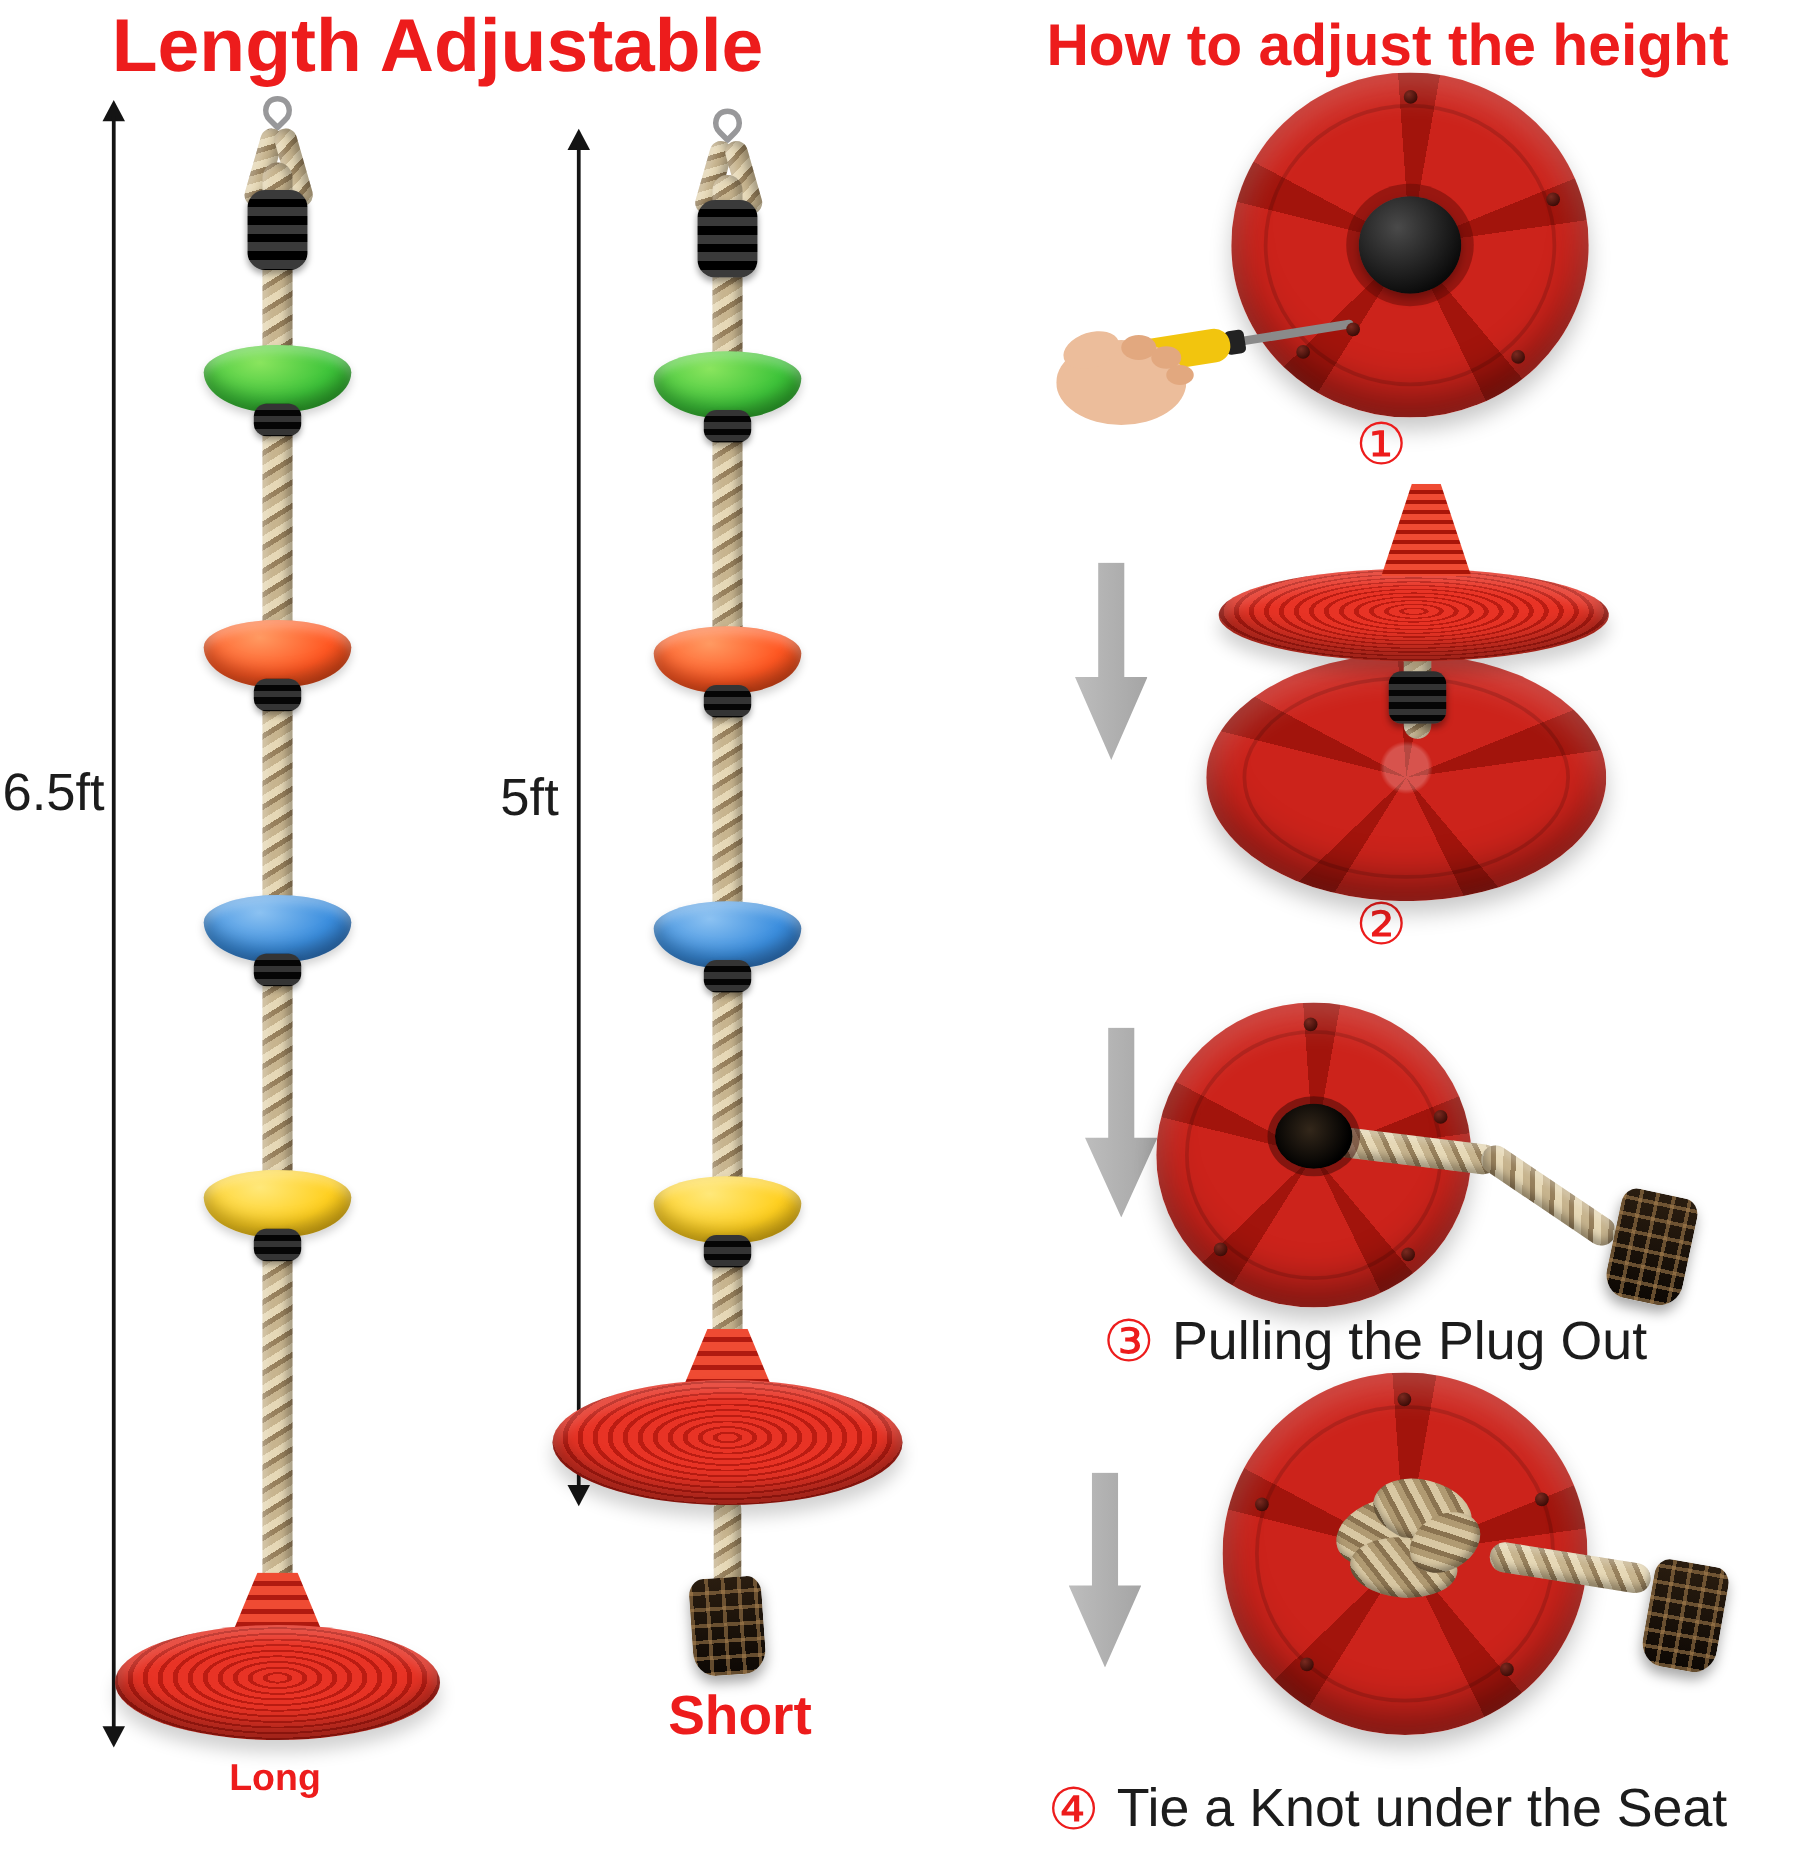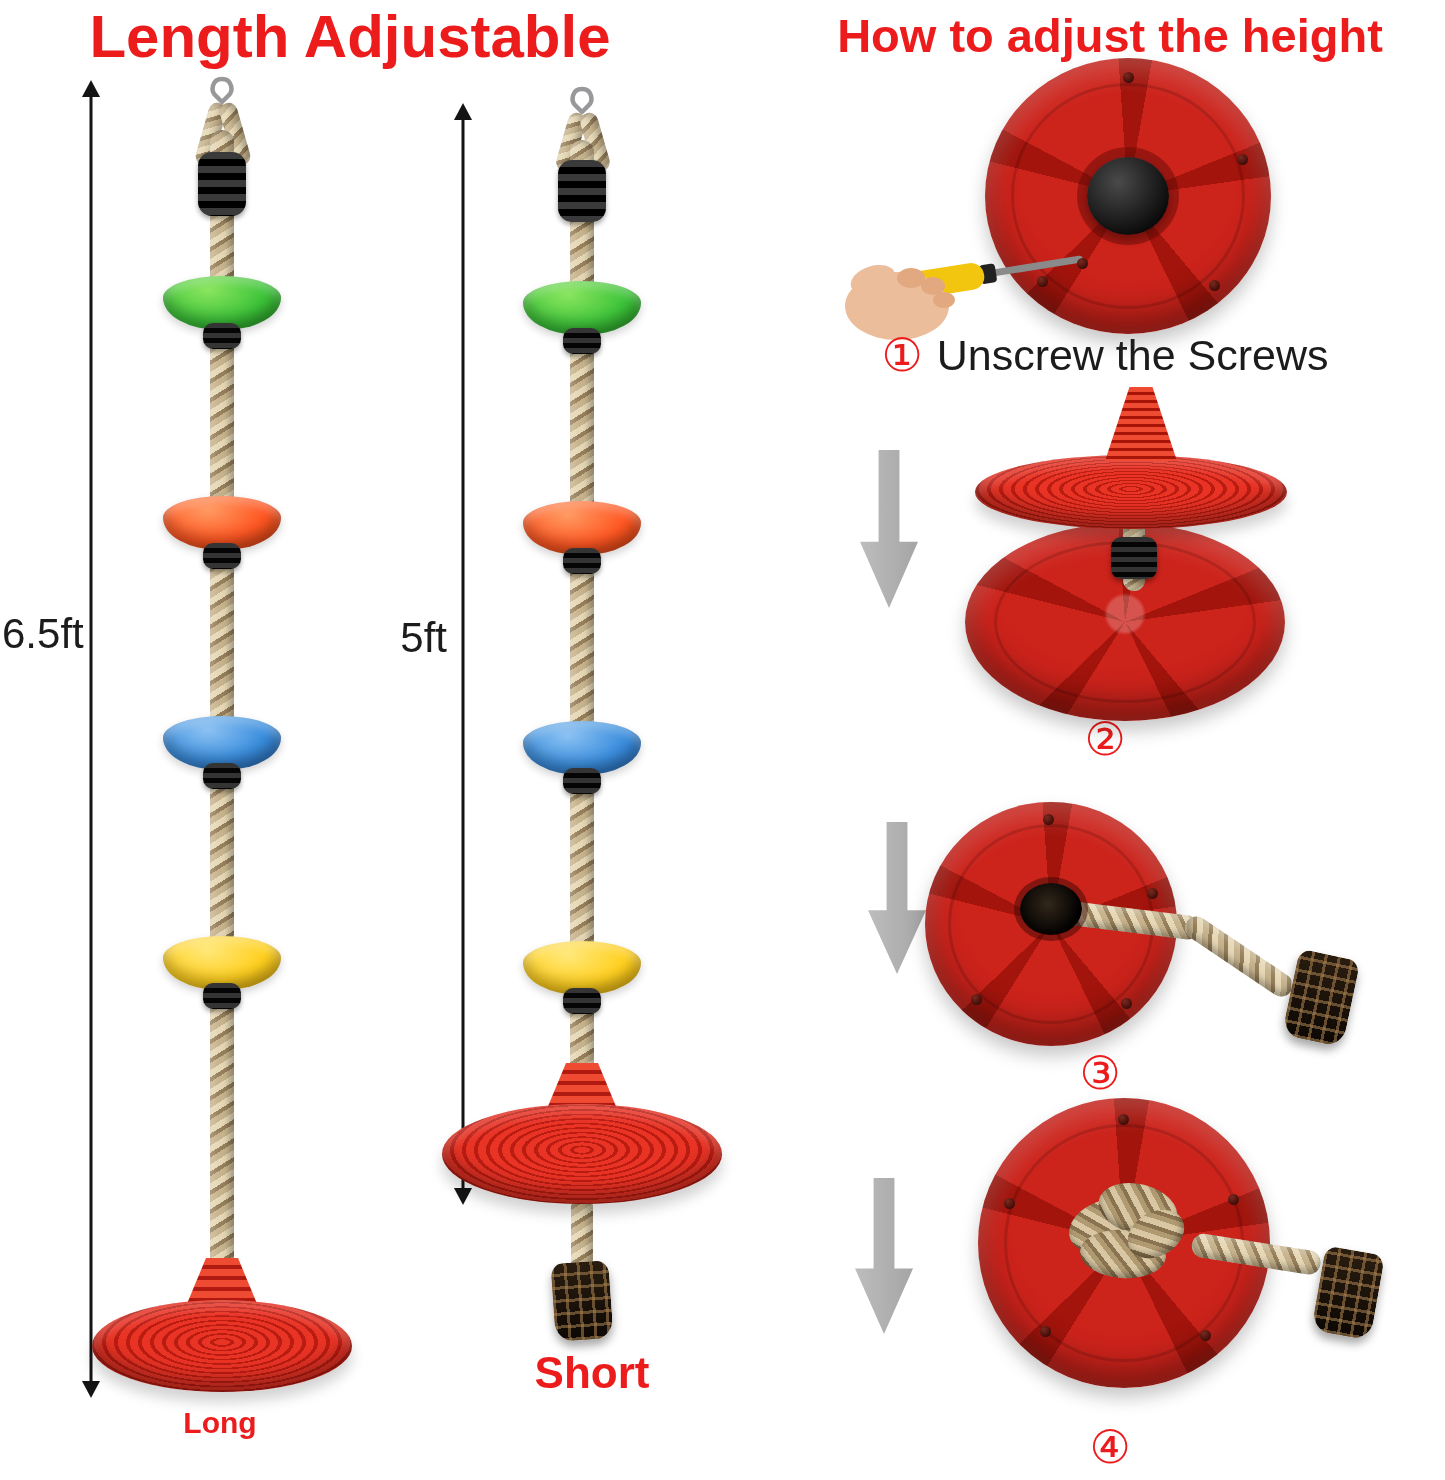--- a/index.html
+++ b/index.html
@@ -176,21 +176,20 @@
       <rect x="64" y="42" width="76" height="27" rx="13" fill="#f2c50e"></rect>
     </g>
     <ellipse cx="52" cy="84" rx="52" ry="34" fill="#ecbd9b"></ellipse>
     <ellipse cx="28" cy="58" rx="23" ry="14" fill="#ecbd9b" transform="rotate(-18 28 58)"></ellipse>
     <ellipse cx="66" cy="56" rx="14" ry="10" fill="#e2a87f"></ellipse>
     <ellipse cx="88" cy="64" rx="12" ry="9" fill="#e2a87f"></ellipse>
     <ellipse cx="99" cy="78" rx="11" ry="8" fill="#e2a87f"></ellipse>
   </svg>
   <div class="abs caption" style="left:840px; top:328px; width:530px;">
     <span class="num">①</span>
-    <span class="txt">Unscrew the Screws</span>
   </div>
 
   <div class="arrow-down" style="left:860px; top:450px; width:58px; height:158px;"></div>
 
   <div class="abs" style="left:955px; top:385px; width:360px; height:330px;">
     <div class="disc-bottom" style="left:10px; top:138px; width:320px; height:198px; z-index:1;"></div>
     <div class="rope-v" style="left:168px; top:128px; width:22px; height:78px; z-index:2;"></div>
     <div class="clamp" style="left:156px; top:152px; width:46px; height:42px; z-index:3;"></div>
     <div class="dish" style="left:20px; top:70px; width:312px; height:74px; z-index:4;"></div>
     <div class="cone thread" style="left:150px; top:2px; width:72px; height:74px; z-index:5;"></div>
@@ -208,20 +207,21 @@
       <div class="screw" style="left:222px; top:86px;"></div>
       <div class="screw" style="left:196px; top:196px;"></div>
       <div class="screw" style="left:46px;  top:192px;"></div>
     </div>
     <div class="rope-h" style="left:140px; top:106px; width:155px; height:24px; transform:rotate(7deg);"></div>
     <div class="rope-h" style="left:282px; top:118px; width:125px; height:23px; transform:rotate(34deg);"></div>
     <div class="plug" style="left:385px; top:162px; width:62px; height:88px; transform:rotate(12deg);"></div>
   </div>
   <div class="abs caption" style="left:835px; top:1046px; width:530px;">
     <span class="num">③</span>
+    <span class="txt">Pulling the Plug Out</span>
   </div>
 
   <div class="arrow-down" style="left:855px; top:1178px; width:58px; height:156px;"></div>
 
   <div class="abs" style="left:930px; top:1092px; width:500px; height:316px;">
     <div class="disc-bottom" style="left:48px; top:6px; width:292px; height:290px;">
       <div class="screw" style="left:140px; top:16px;"></div>
       <div class="screw" style="left:250px; top:96px;"></div>
       <div class="screw" style="left:222px; top:232px;"></div>
       <div class="screw" style="left:62px;  top:228px;"></div>
@@ -229,15 +229,16 @@
     </div>
     <div class="rope-h" style="left:262px; top:140px; width:130px; height:24px; transform:rotate(9deg); z-index:1;"></div>
     <div class="knot-bit" style="left:138px; top:108px; width:78px; height:52px; transform:rotate(-18deg); z-index:2;"></div>
     <div class="knot-bit" style="left:168px; top:92px; width:80px; height:50px; transform:rotate(14deg); z-index:2;"></div>
     <div class="knot-bit" style="left:150px; top:138px; width:86px; height:48px; transform:rotate(4deg); z-index:2;"></div>
     <div class="knot-bit" style="left:196px; top:120px; width:60px; height:44px; transform:rotate(-30deg); z-index:3;"></div>
     <div class="plug" style="left:388px; top:158px; width:60px; height:86px; transform:rotate(10deg); z-index:2;"></div>
   </div>
   <div class="abs caption" style="left:815px; top:1420px; width:590px;">
     <span class="num">④</span>
+    <span class="txt">Tie a Knot under the Seat</span>
   </div>
 
 </div>
 
 </body></html>

